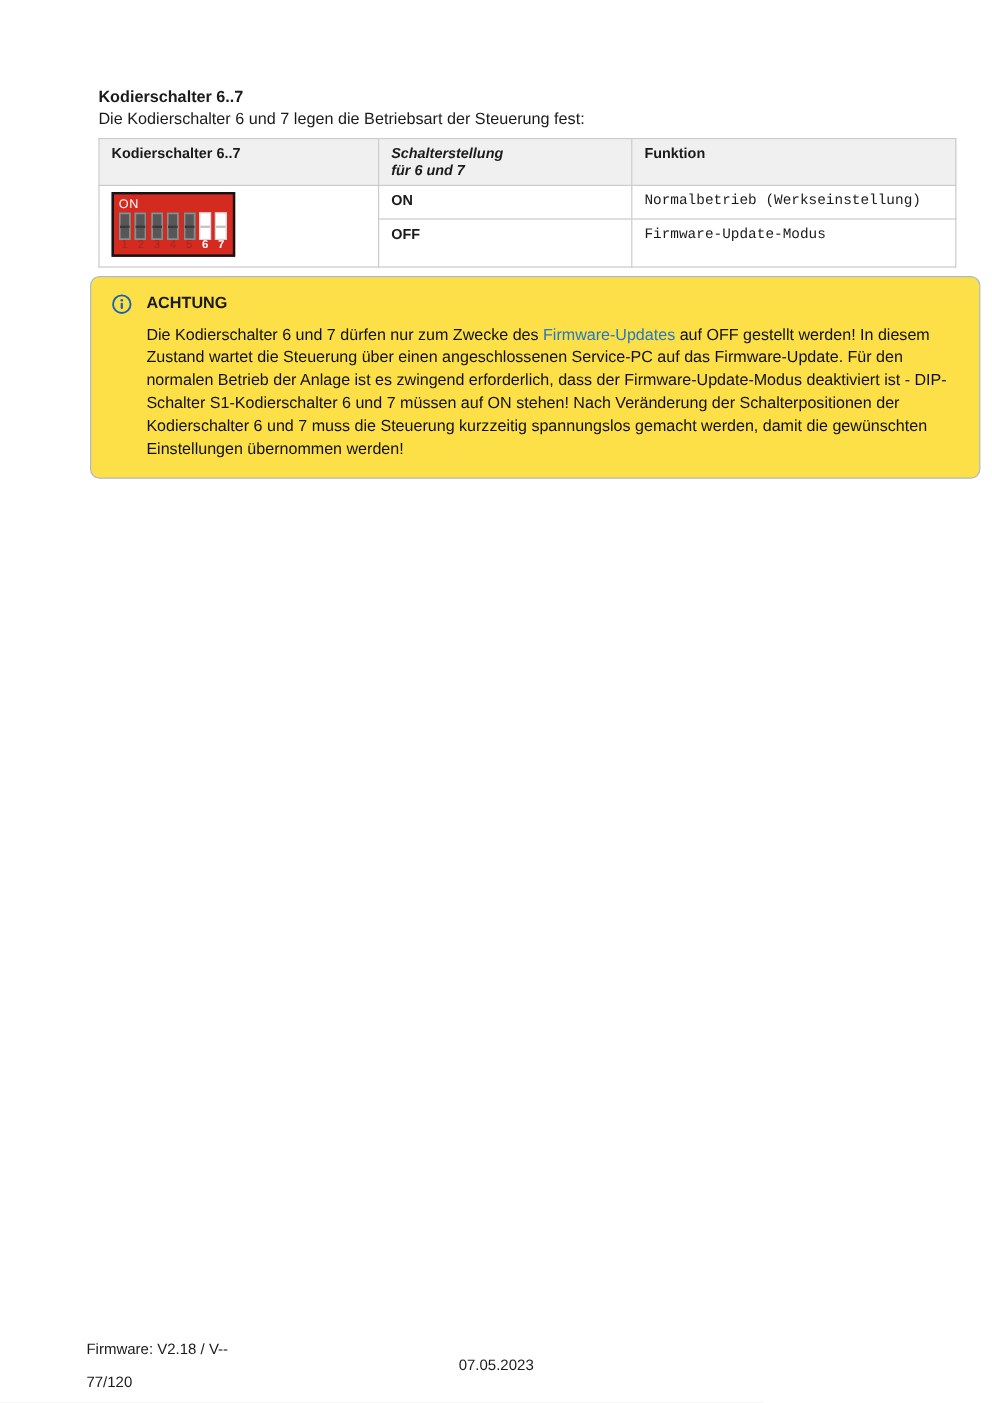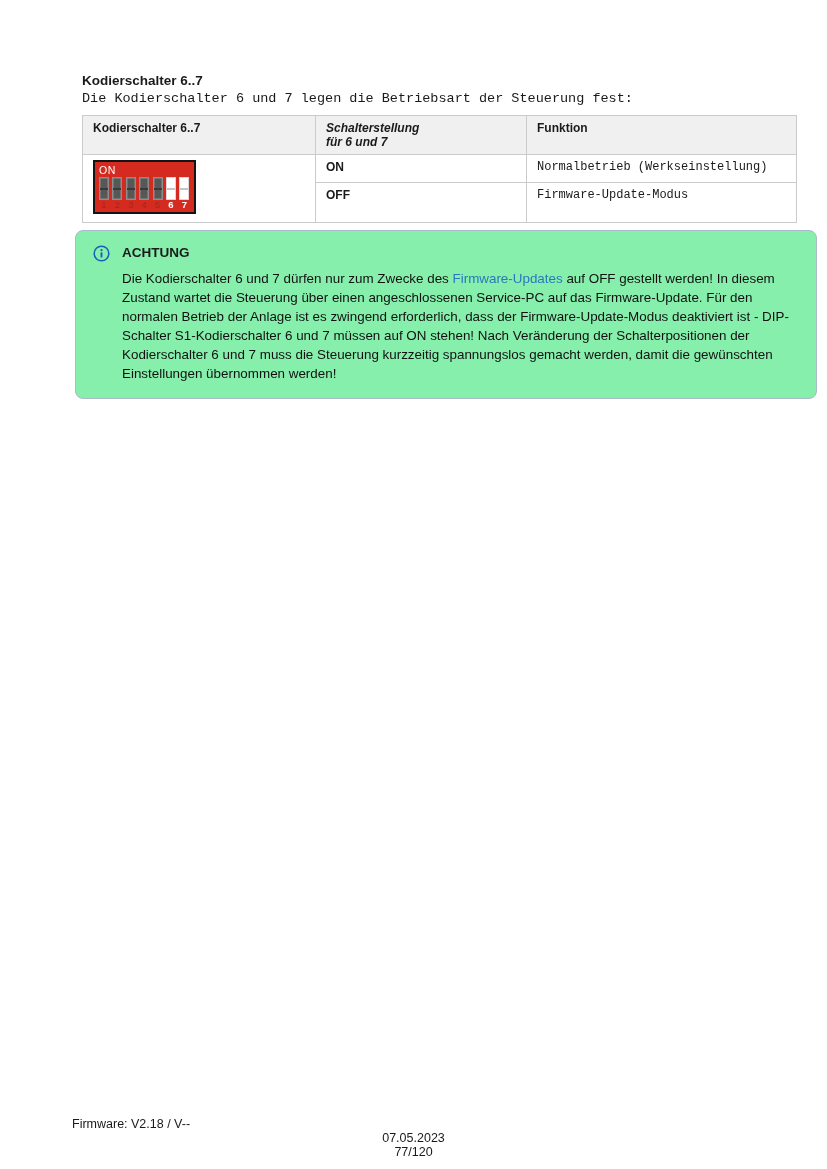--- a/index.html
+++ b/index.html
@@ -12,21 +12,21 @@
     margin:0 auto;
     overflow:hidden;
   }
   .content{position:absolute;left:72px;top:42px;width:683px;}
   .logo{
     font-size:34px;font-weight:bold;color:#6d7277;
     letter-spacing:-1px;line-height:34px;
   }
   .section{margin-top:30px;margin-left:10px;}
   .heading{font-size:13.5px;font-weight:bold;margin:0;line-height:17px;}
-  .intro{font-size:13.5px;margin:1px 0 0 0;line-height:17px;font-family:Liberation Mono, monospace;}
+  .intro{font-size:13.5px;margin:1px 0 0 0;line-height:17px;}
 
   
   table.dip-table{
     margin-top:8px;width:100%;
     border-collapse:collapse;font-size:12px;
     table-layout:fixed;
   }
   .dip-table th,.dip-table td{
     border:1px solid #cbcbcb;
     text-align:left;vertical-align:top;
@@ -69,37 +69,37 @@
     color:#a5271c;
   }
   .num.hi{color:#ffffff;font-weight:bold;}
 
   
   .notice{
     position:relative;
     margin:7px 0 0 -7px;width:676px;
     border:1px solid #a9bbca;border-radius:8px;
     padding:13px 18px 15px 46px;
-    background:#86efac;
+    background:#fde047;
   }
   .notice-icon{position:absolute;left:17px;top:14px;width:17px;height:17px;}
   .notice-title{font-size:13.5px;font-weight:bold;line-height:17px;}
   .notice-body{margin-top:8px;font-size:13.4px;line-height:19px;color:#111111;}
   .b{font-weight:normal;}
   .lnk{color:#2878be;text-decoration:none;cursor:pointer;}
 
   
   .footer{
     position:absolute;left:72px;top:1117px;width:683px;
     display:flex;font-size:12.5px;color:#1a1a1a;flex-direction:column;
   }
   .footer span{flex:1;}
   .f-left{text-align:left;}
   .f-center{text-align:center;}
-  .f-right{text-align:center;}
+  .f-right{text-align:left;}
 </style>
 </head>
 <body>
 
 <div class="page">
   <div class="content">
 
 
     <div class="section">
       <p class="heading">Kodierschalter 6..7</p>

